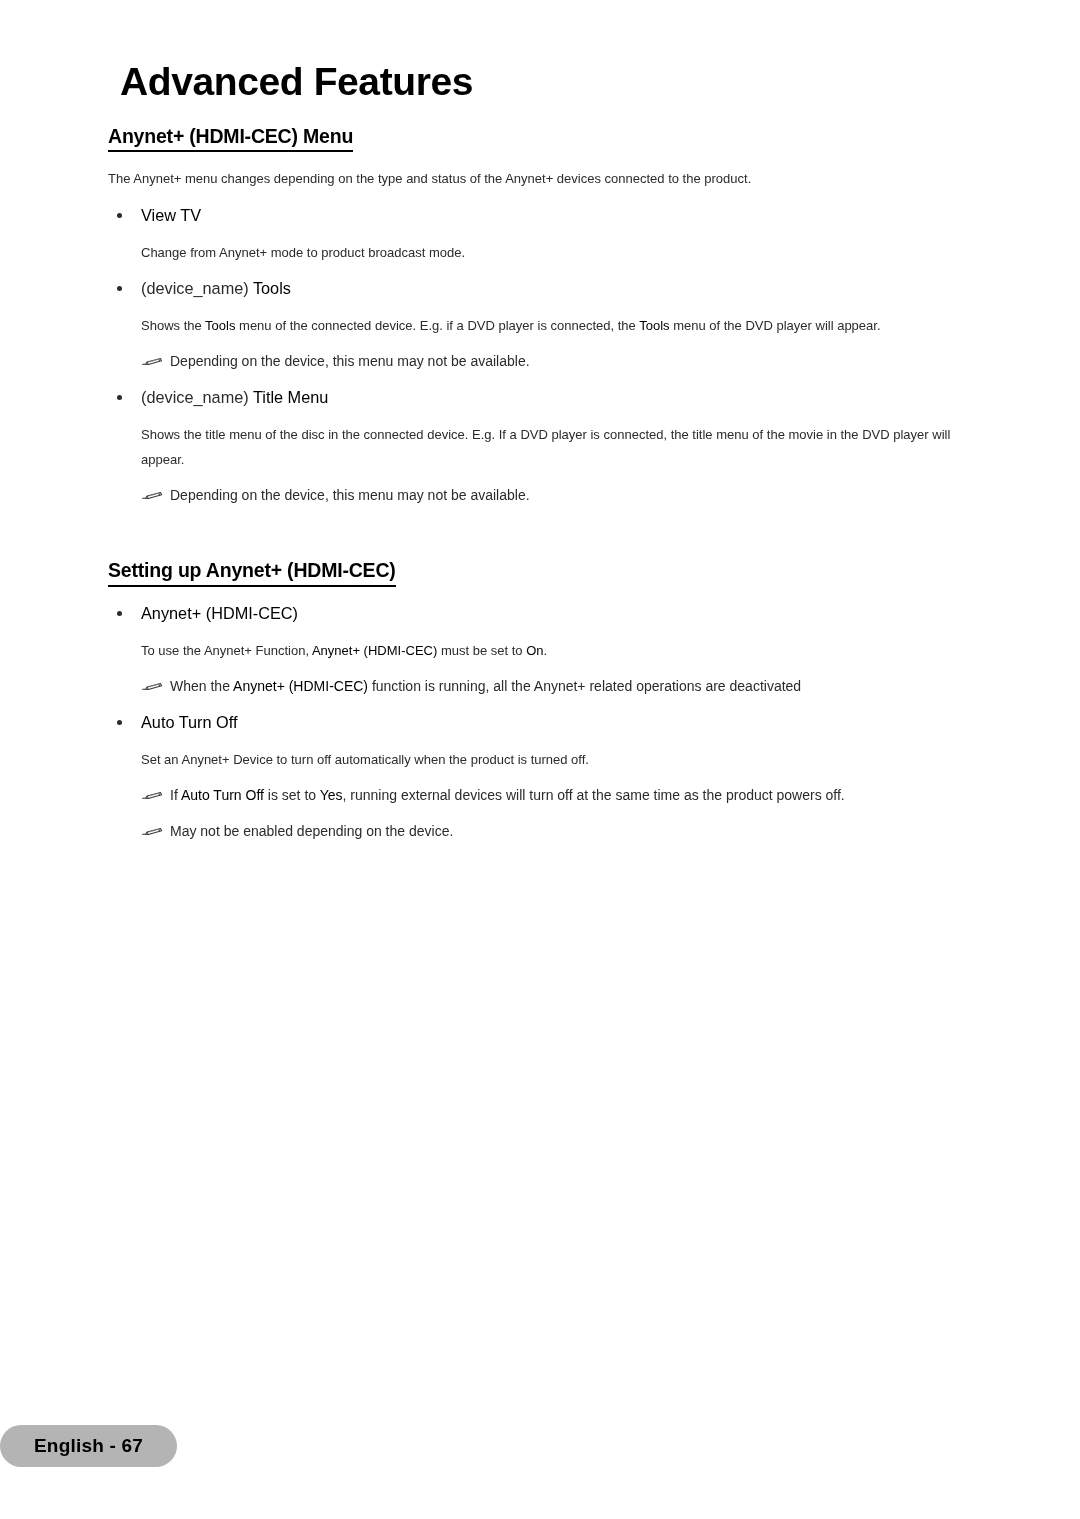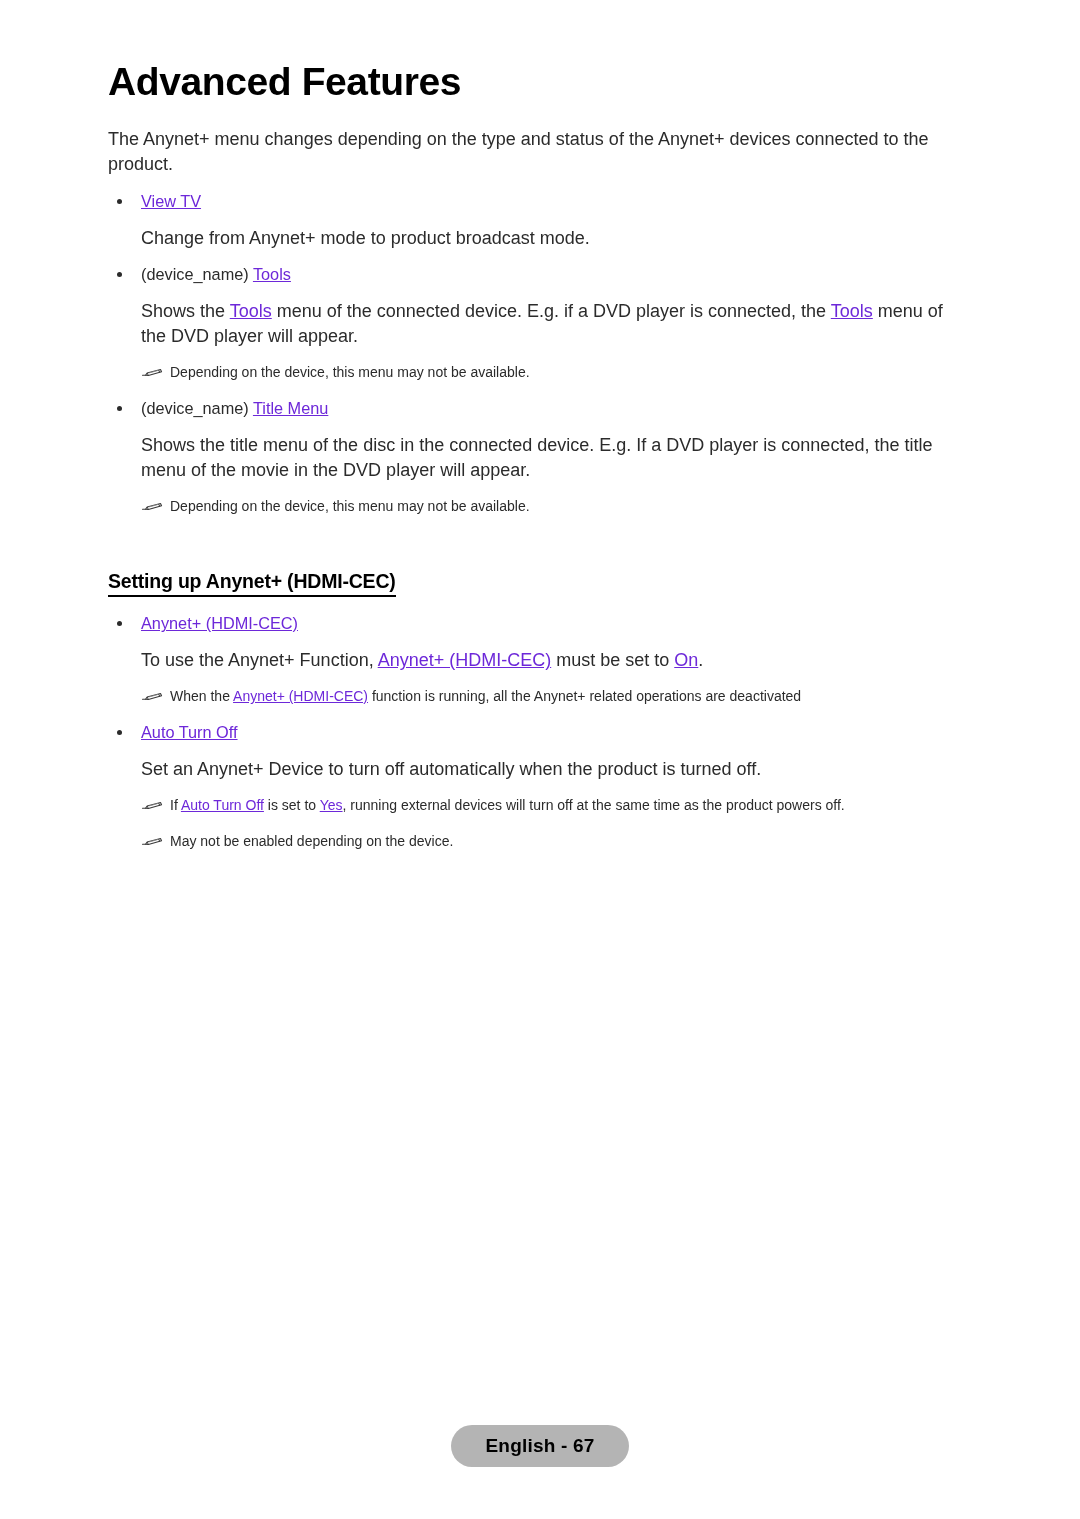--- a/index.html
+++ b/index.html
@@ -31,39 +31,39 @@
     width: 862px;
   }
 
   
   .chapter-title {
     font-size: 39px;
     font-weight: bold;
     letter-spacing: -0.4px;
     color: #000000;
     line-height: 1.05;
-    margin: 0 0 24px 0;
+    margin: 0 0 24px 12px;
   }
 
   
   .section-heading {
     font-size: 19.5px;
     font-weight: bold;
     color: #000000;
     letter-spacing: -0.2px;
     margin: 0 0 14px 0;
     padding-bottom: 4px;
     display: inline-block;
     border-bottom: 2px solid #000000;
   }
   .section-heading-wrap { line-height: 1; }
 
   
   .para {
-    font-size: 18px;
+    font-size: 13px;
     line-height: 25px;
     color: #2b2b2b;
     margin: 0 0 12px 0;
   }
 
   
   .para-indent {
     margin-left: 33px;
     margin-bottom: 11px;
   }
@@ -101,34 +101,32 @@
     position: absolute;
     left: 0;
     top: 3px;
     width: 22px;
     height: 20px;
     display: block;
   }
 
   
   .ui {
-    color: #6d28d9;
-    text-decoration: underline;
+    color: #000000;
   }
 
   
   .gap-big { height: 42px; }
 
   
   .footer {
     position: absolute;
     left: 0;
     top: 1425px;
     width: 1080px;
-    text-align: center;
   }
   .page-pill {
     display: inline-block;
     background: #b4b4b4;
     color: #000000;
     font-size: 19px;
     font-weight: bold;
     letter-spacing: 0.2px;
     padding: 11px 34px 12px 34px;
     border-radius: 22px;
@@ -136,20 +134,23 @@
   }
 </style>
 </head>
 <body>
 
 <div class="page">
   <div class="content">
 
     <h1 class="chapter-title">Advanced Features</h1>
 
+    <div class="section-heading-wrap">
+      <h2 class="section-heading">Anynet+ (HDMI-CEC) Menu</h2>
+    </div>
 
     <p class="para">The Anynet+ menu changes depending on the type and status of the Anynet+ devices connected to the product.</p>
 
     <div class="bullet-row">
       <span class="dot"></span>
       <span class="ui">View TV</span>
     </div>
     <p class="para para-indent">Change from Anynet+ mode to product broadcast mode.</p>
 
 

